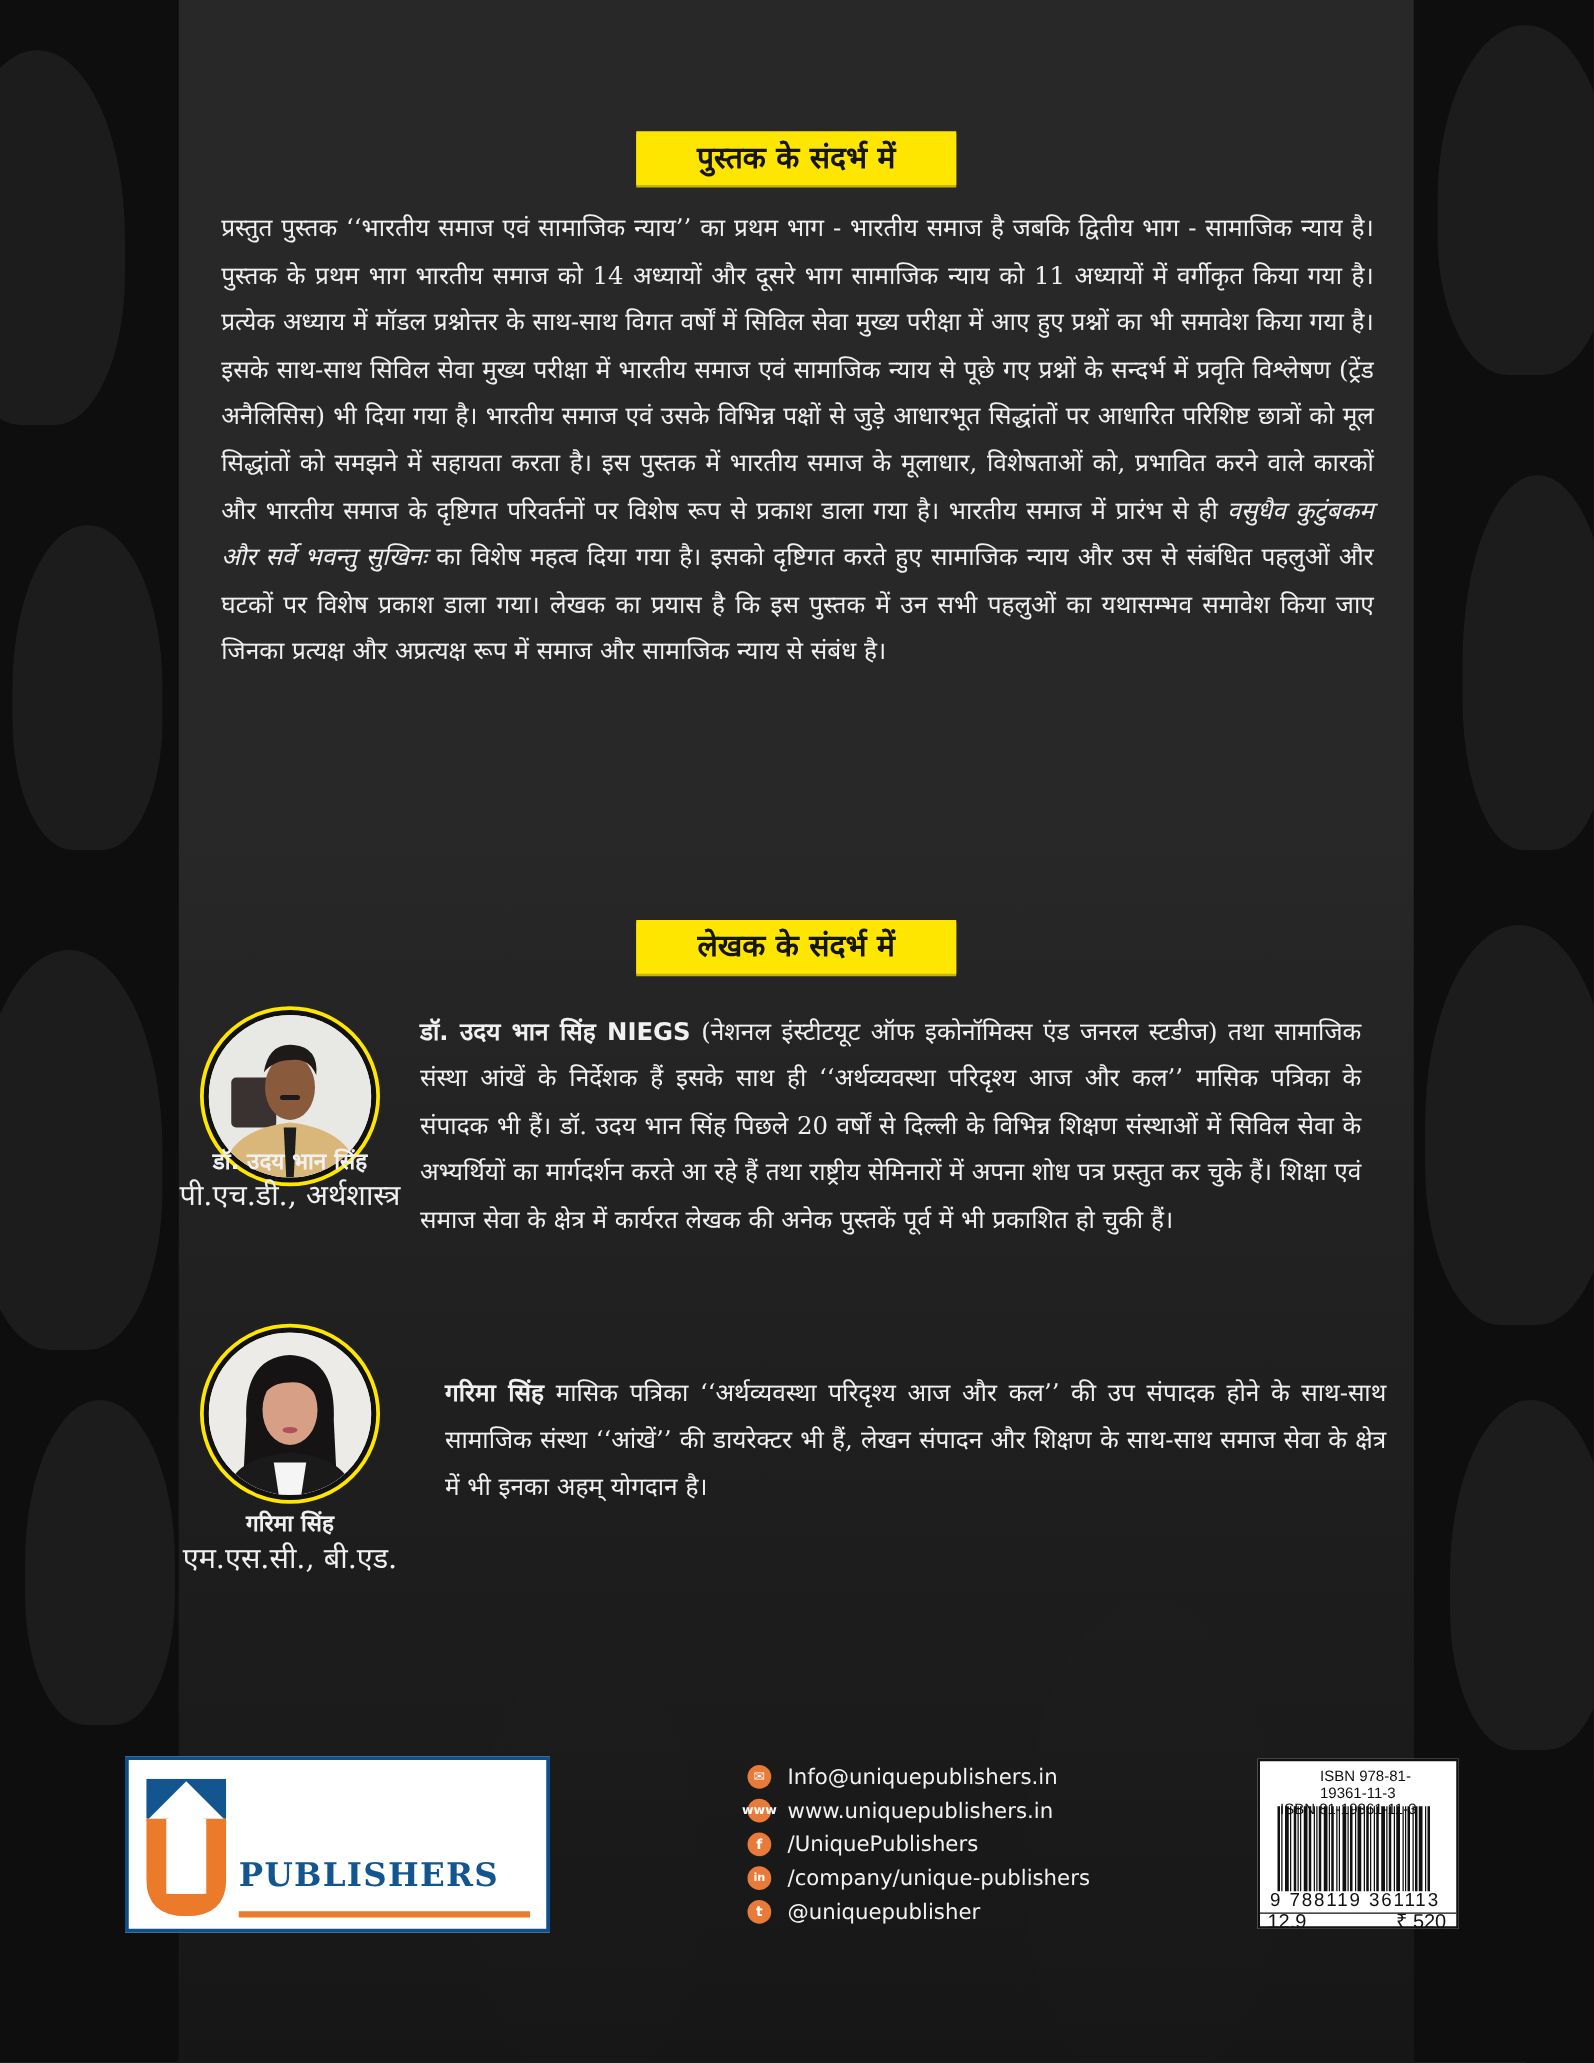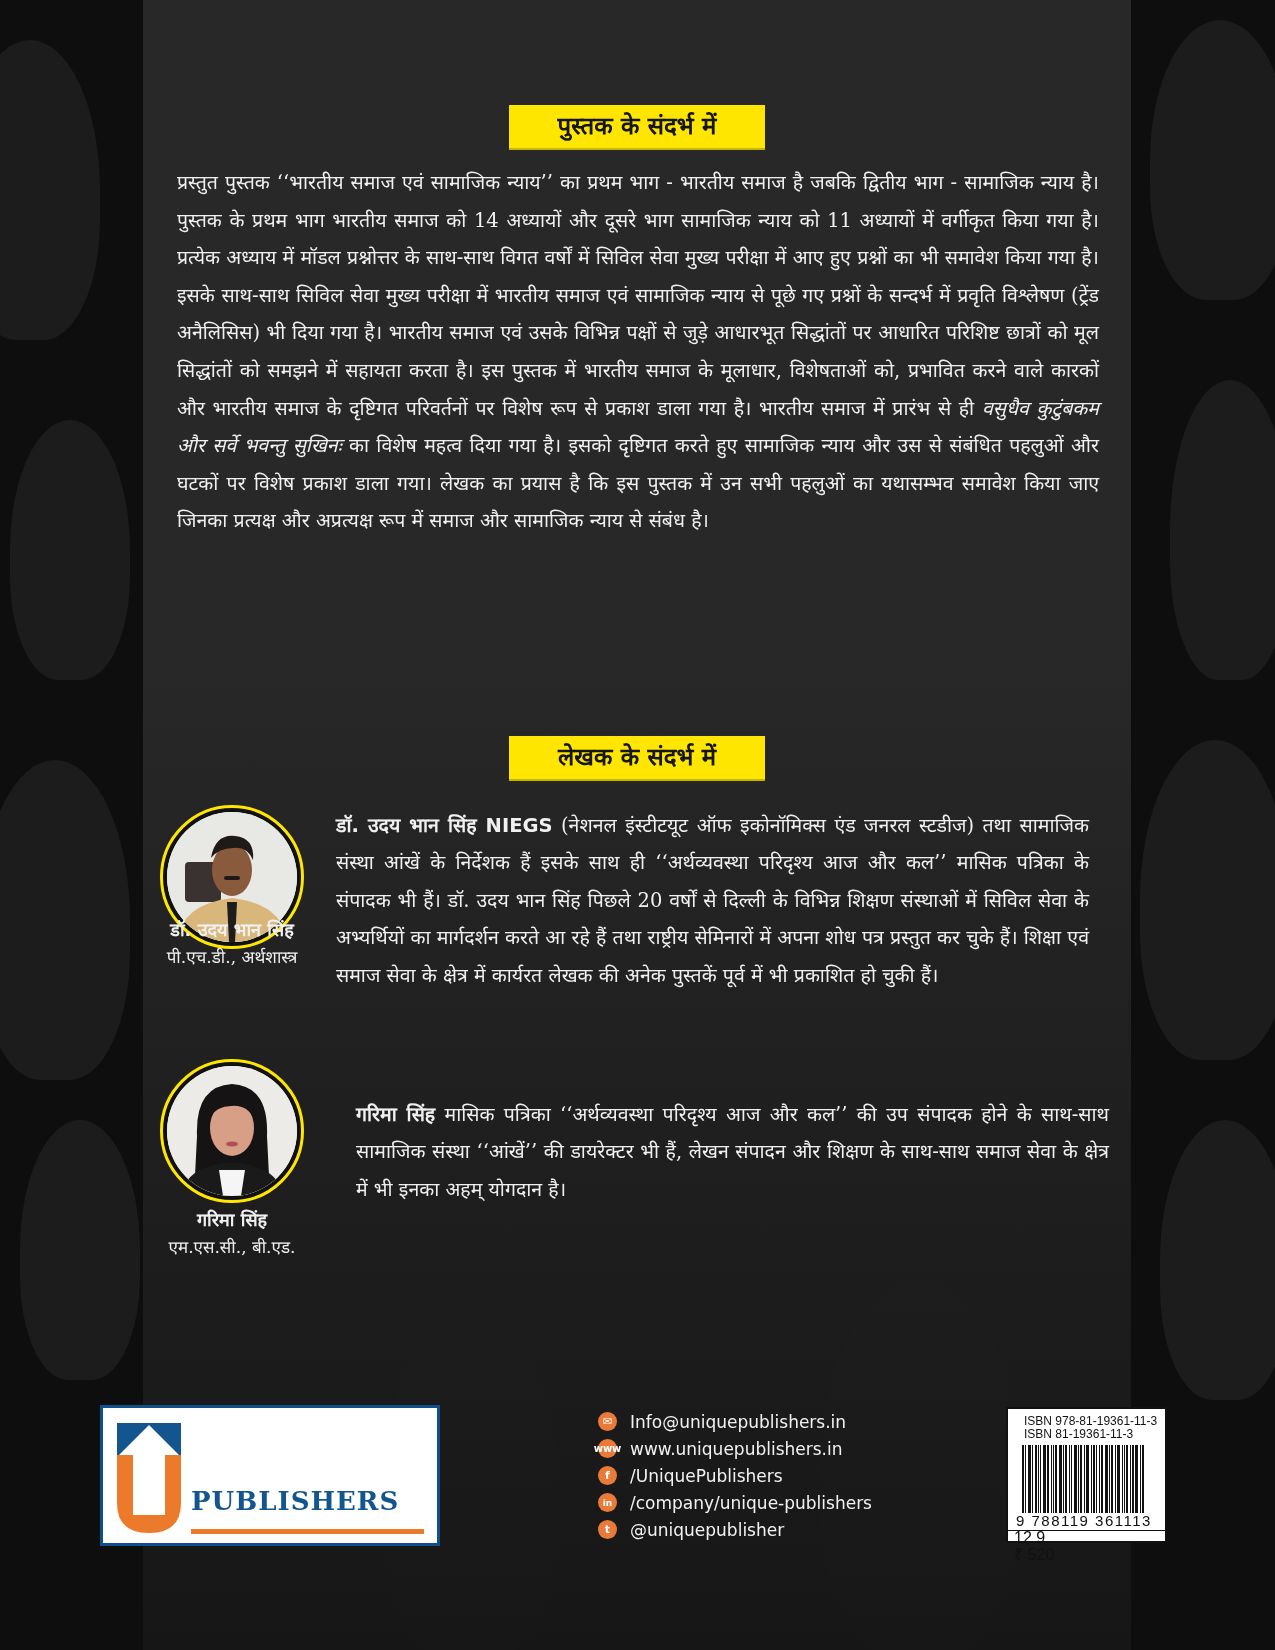--- a/index.html
+++ b/index.html
@@ -46,21 +46,21 @@
     border: 3px solid #ffe600; background: #111; padding: 4px;
   }
   .photo .inner {
     width: 100%; height: 100%; border-radius: 50%; overflow: hidden; position: relative;
     background: #e9e9e6;
   }
   .caption {
     position: absolute; text-align: center; color: #f0f0f0; width: 190px;
   }
   .caption .n { font-family: "DejaVu Sans", sans-serif; font-weight: bold; font-size: 18px; line-height: 28px; }
-  .caption .q { font-size: 17px; line-height: 26px; }
+  .caption .q { font-size: 23px; line-height: 26px; }
   .logo {
     position: absolute; left: 100px; top: 1405px; width: 340px; height: 141px;
     background: #fff; border: 3px solid #0f4f8c;
   }
   .logo .u-mark { position: absolute; left: 14px; top: 15px; width: 64px; height: 110px; }
   .logo .word1 {
     position: absolute; left: 88px; top: 8px; font-family: "DejaVu Sans", sans-serif;
     font-size: 52px; letter-spacing: 1px; color: #13558f; font-weight: normal;
   }
   .logo .word2 {
@@ -77,26 +77,26 @@
     width: 19px; height: 19px; border-radius: 50%; background: #e97b3a; margin-right: 13px;
     display: flex; align-items: center; justify-content: center;
     font-size: 11px; color: #fff; font-weight: bold; flex-shrink: 0;
   }
   .isbn {
     position: absolute; left: 1006px; top: 1407px; width: 161px; height: 136px;
     background: #fff; color: #111; border: 2px solid #111;
     font-family: "Liberation Sans", sans-serif;
   }
   .isbn .l { font-size: 12px; line-height: 13px; padding-left: 16px; }
-  .isbn .l:first-child { padding-top: 6px; }
+  .isbn .l:first-child { padding-top: 6px; margin-left: 32px; }
   .isbn .bars { position: absolute; left: 14px; top: 36px; width: 140px; height: 70px; display: flex; align-items: stretch; }
   .isbn .bars span { background: #111; margin-right: 1.4px; }
   .isbn .digits { position: absolute; left: 8px; top: 104px; font-size: 15px; letter-spacing: 1.5px; line-height: 15px; background: #fff; padding-right: 2px; }
   .isbn .rule { position: absolute; left: 0; right: 0; top: 121px; border-top: 1.5px solid #111; }
-  .isbn .price-row { position: absolute; left: 6px; right: 8px; top: 120px; display: flex; justify-content: space-between; font-size: 16px; line-height: 17px; flex-direction: column; }
+  .isbn .price-row { position: absolute; left: 6px; right: 8px; top: 120px; display: flex; justify-content: space-between; font-size: 16px; line-height: 17px; }
 </style>
 </head>
 <body>
 
 <div class="bg-silhouettes">
   <div class="s" style="left:-40px;top:40px;width:140px;height:300px;"></div>
   <div class="s" style="left:10px;top:420px;width:120px;height:260px;"></div>
   <div class="s" style="left:-20px;top:760px;width:150px;height:320px;"></div>
   <div class="s" style="left:20px;top:1120px;width:120px;height:260px;"></div>
   <div class="s" style="left:1150px;top:20px;width:140px;height:280px;"></div>

